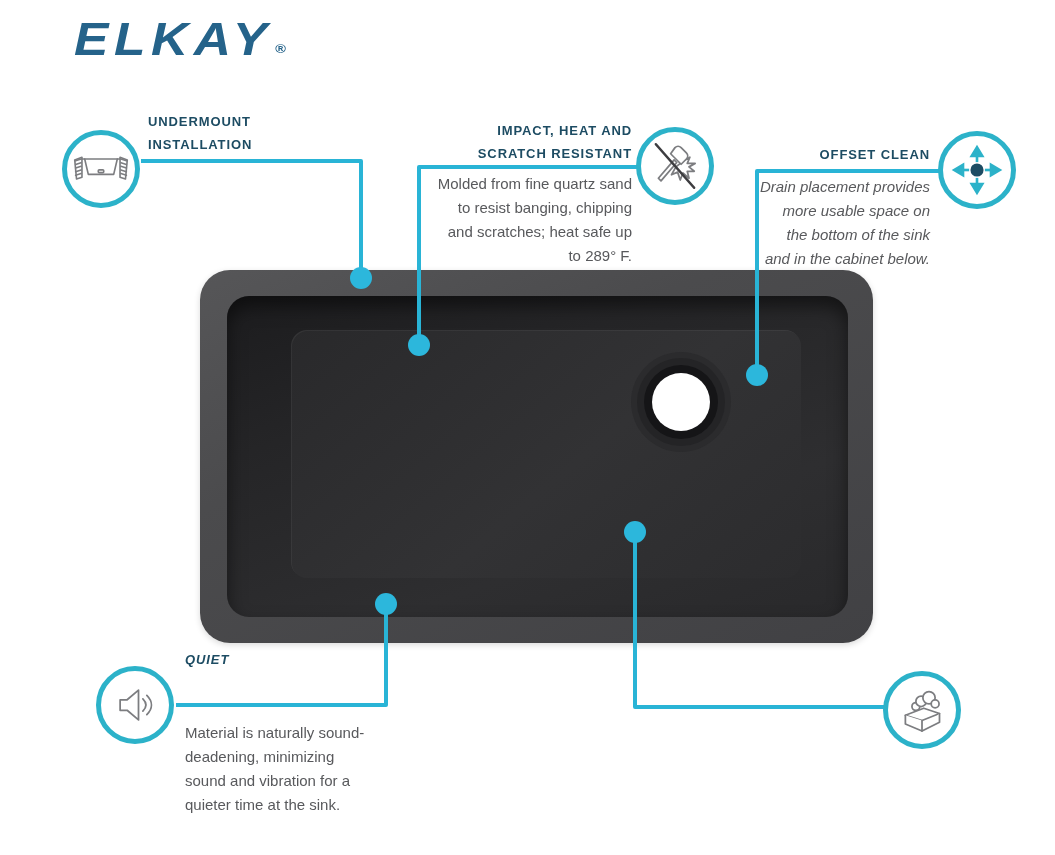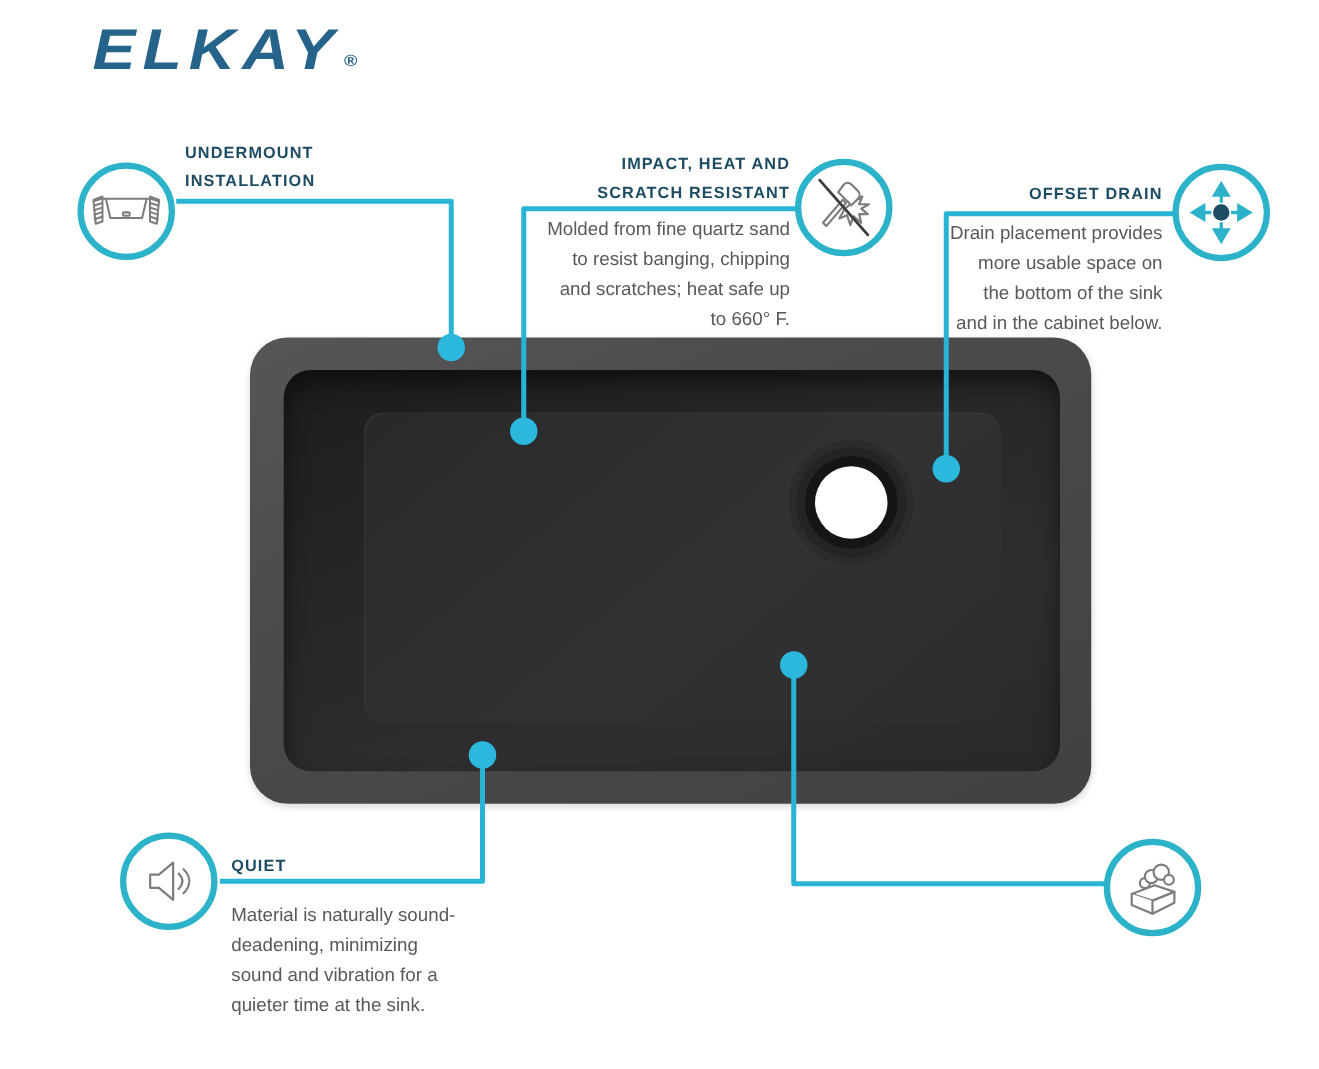--- a/index.html
+++ b/index.html
@@ -77,22 +77,22 @@
     color:#58595c; font-size:15px; line-height:24px;
     white-space:pre-line;
   }
   .align-r { text-align:right; }
 
   .t-undermount { left:148px; top:110px; }
   .d-undermount { left:148px; top:166px; }
   .t-impact { right:423px; top:119px; }
   .d-impact { right:423px; top:172px; }
   .t-offset { right:125px; top:143px; }
-  .d-offset { right:125px; top:175px; }
-  .t-quiet { left:185px; top:681px; }
+  .d-offset { right:125px; top:175px;font-style:italic; }
+  .t-quiet { left:185px; top:648px;font-style:italic; }
   .d-quiet { left:185px; top:709px;margin-top:12px; }
   .t-clean { right:170px; top:656px; }
   .d-clean { right:170px; top:710px; }
 </style>
 </head>
 <body>
 
 <div class="stage">
 
   <div class="logo"><span>ELKAY</span><span class="reg">®</span></div>
@@ -143,40 +143,40 @@
         <path d="M27 18 L39 30 L45 24 C47 22 47 19 45 17 L39 11 C37 9 34 9 32 11 Z" fill="#ffffff"></path>
         <path d="M10 7 L54 57" stroke="#3d3d40" stroke-width="2.6"></path>
       </svg>
     </span>
   </div>
   <h3 class="f-title t-impact align-r">IMPACT, HEAT AND
 SCRATCH RESISTANT</h3>
   <p class="f-body d-impact align-r">Molded from fine quartz sand
 to resist banging, chipping
 and scratches; heat safe up
-to 660° F.</p>
+to 289° F.</p>
 
   <div class="badge b-offset">
     <span>
       <svg width="56" height="56" viewBox="0 0 64 64">
         <g stroke="#2cb2c9" stroke-width="3" fill="#2cb2c9">
           <path d="M32 23 V16" fill="none"></path>
             <polygon points="26,16 38,16 32,6"></polygon>
           <path d="M32 41 V48" fill="none"></path>
             <polygon points="26,48 38,48 32,58"></polygon>
           <path d="M23 32 H16" fill="none"></path>
             <polygon points="16,26 16,38 6,32"></polygon>
           <path d="M41 32 H48" fill="none"></path>
             <polygon points="48,26 48,38 58,32"></polygon>
         </g>
         <circle cx="32" cy="32" r="7.5" fill="#1d4c63"></circle>
       </svg>
     </span>
   </div>
-  <h3 class="f-title t-offset align-r">OFFSET DRAIN</h3>
+  <h3 class="f-title t-offset align-r">OFFSET CLEAN</h3>
   <p class="f-body d-offset align-r">Drain placement provides
 more usable space on
 the bottom of the sink
 and in the cabinet below.</p>
 
   <div class="badge b-quiet">
     <span>
       <svg width="56" height="56" viewBox="0 0 64 64" fill="none" stroke="#7c7d80" stroke-width="2" stroke-linecap="round" stroke-linejoin="round">
         <path d="M15 26 h8 l13 -11 v34 l-13 -11 h-8 z"></path>
         <path d="M41 25 c4.5 4.5 4.5 9.5 0 14"></path>

